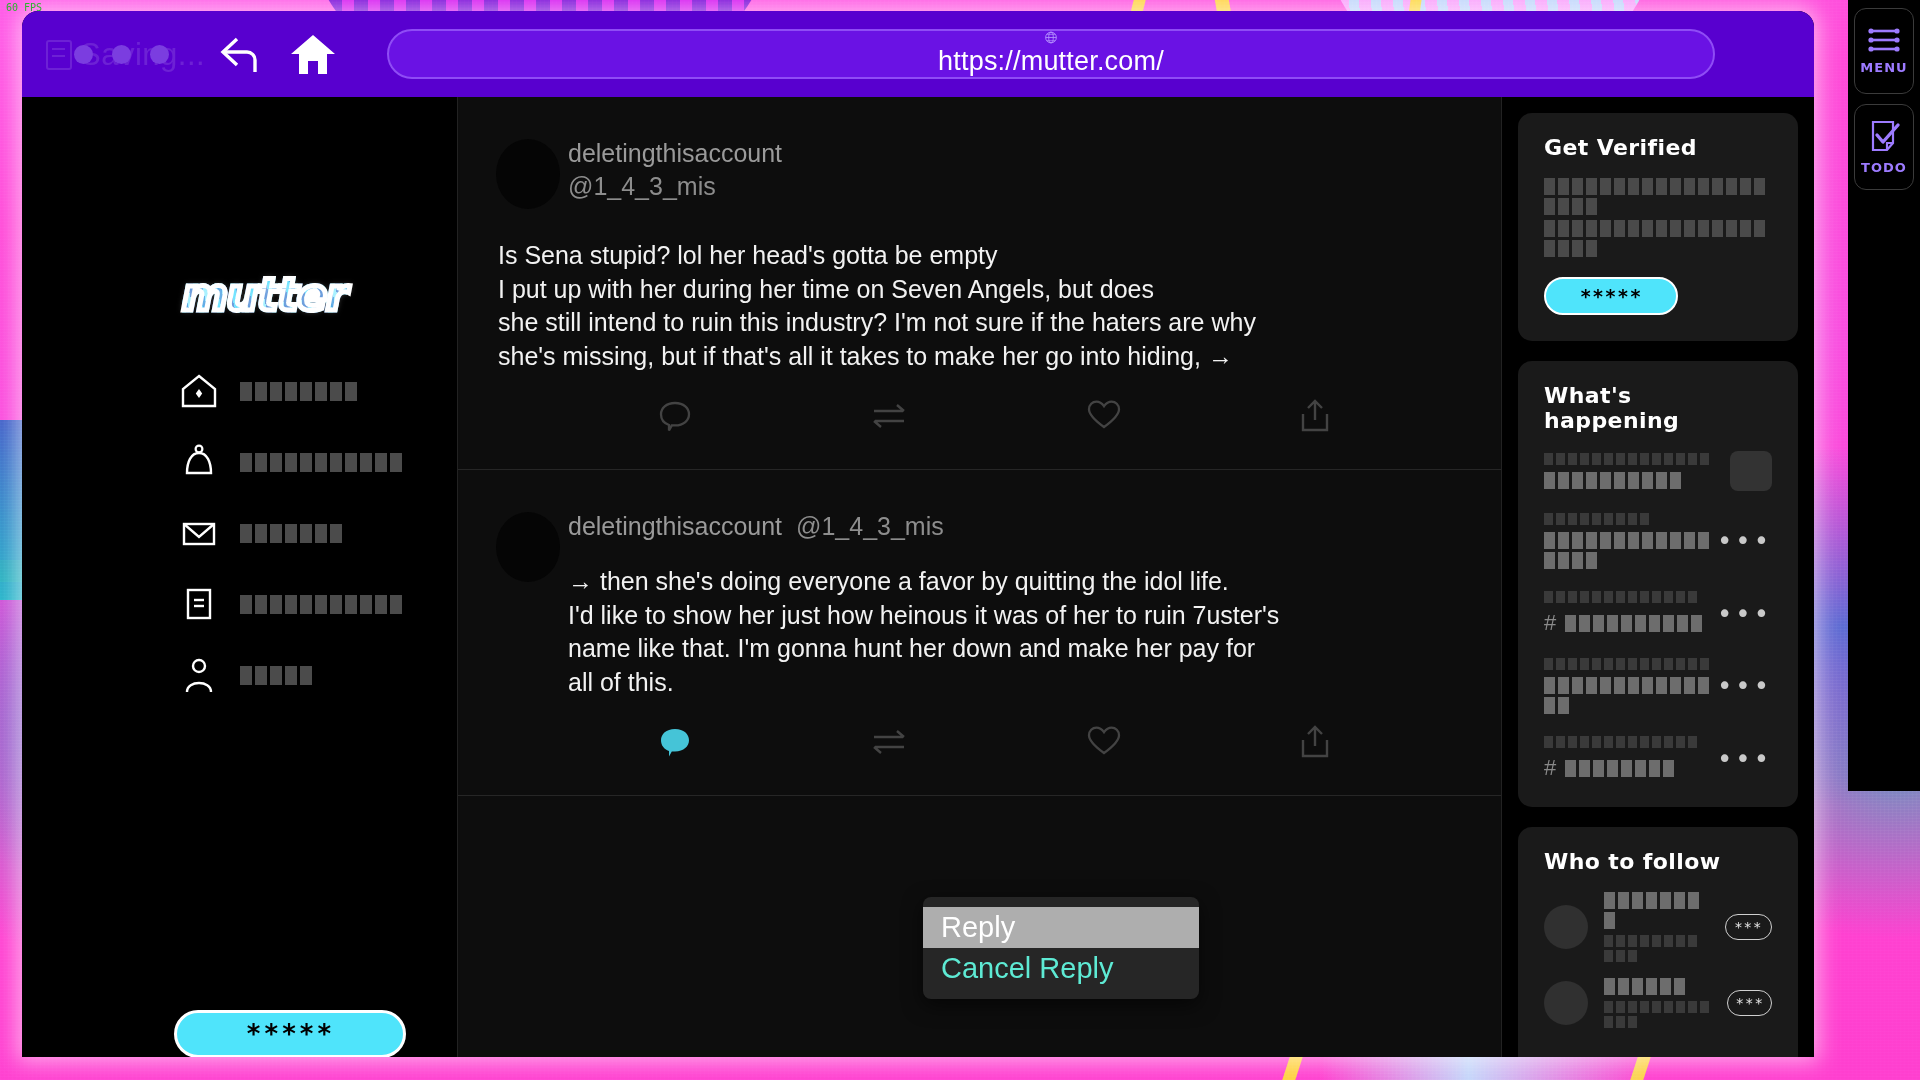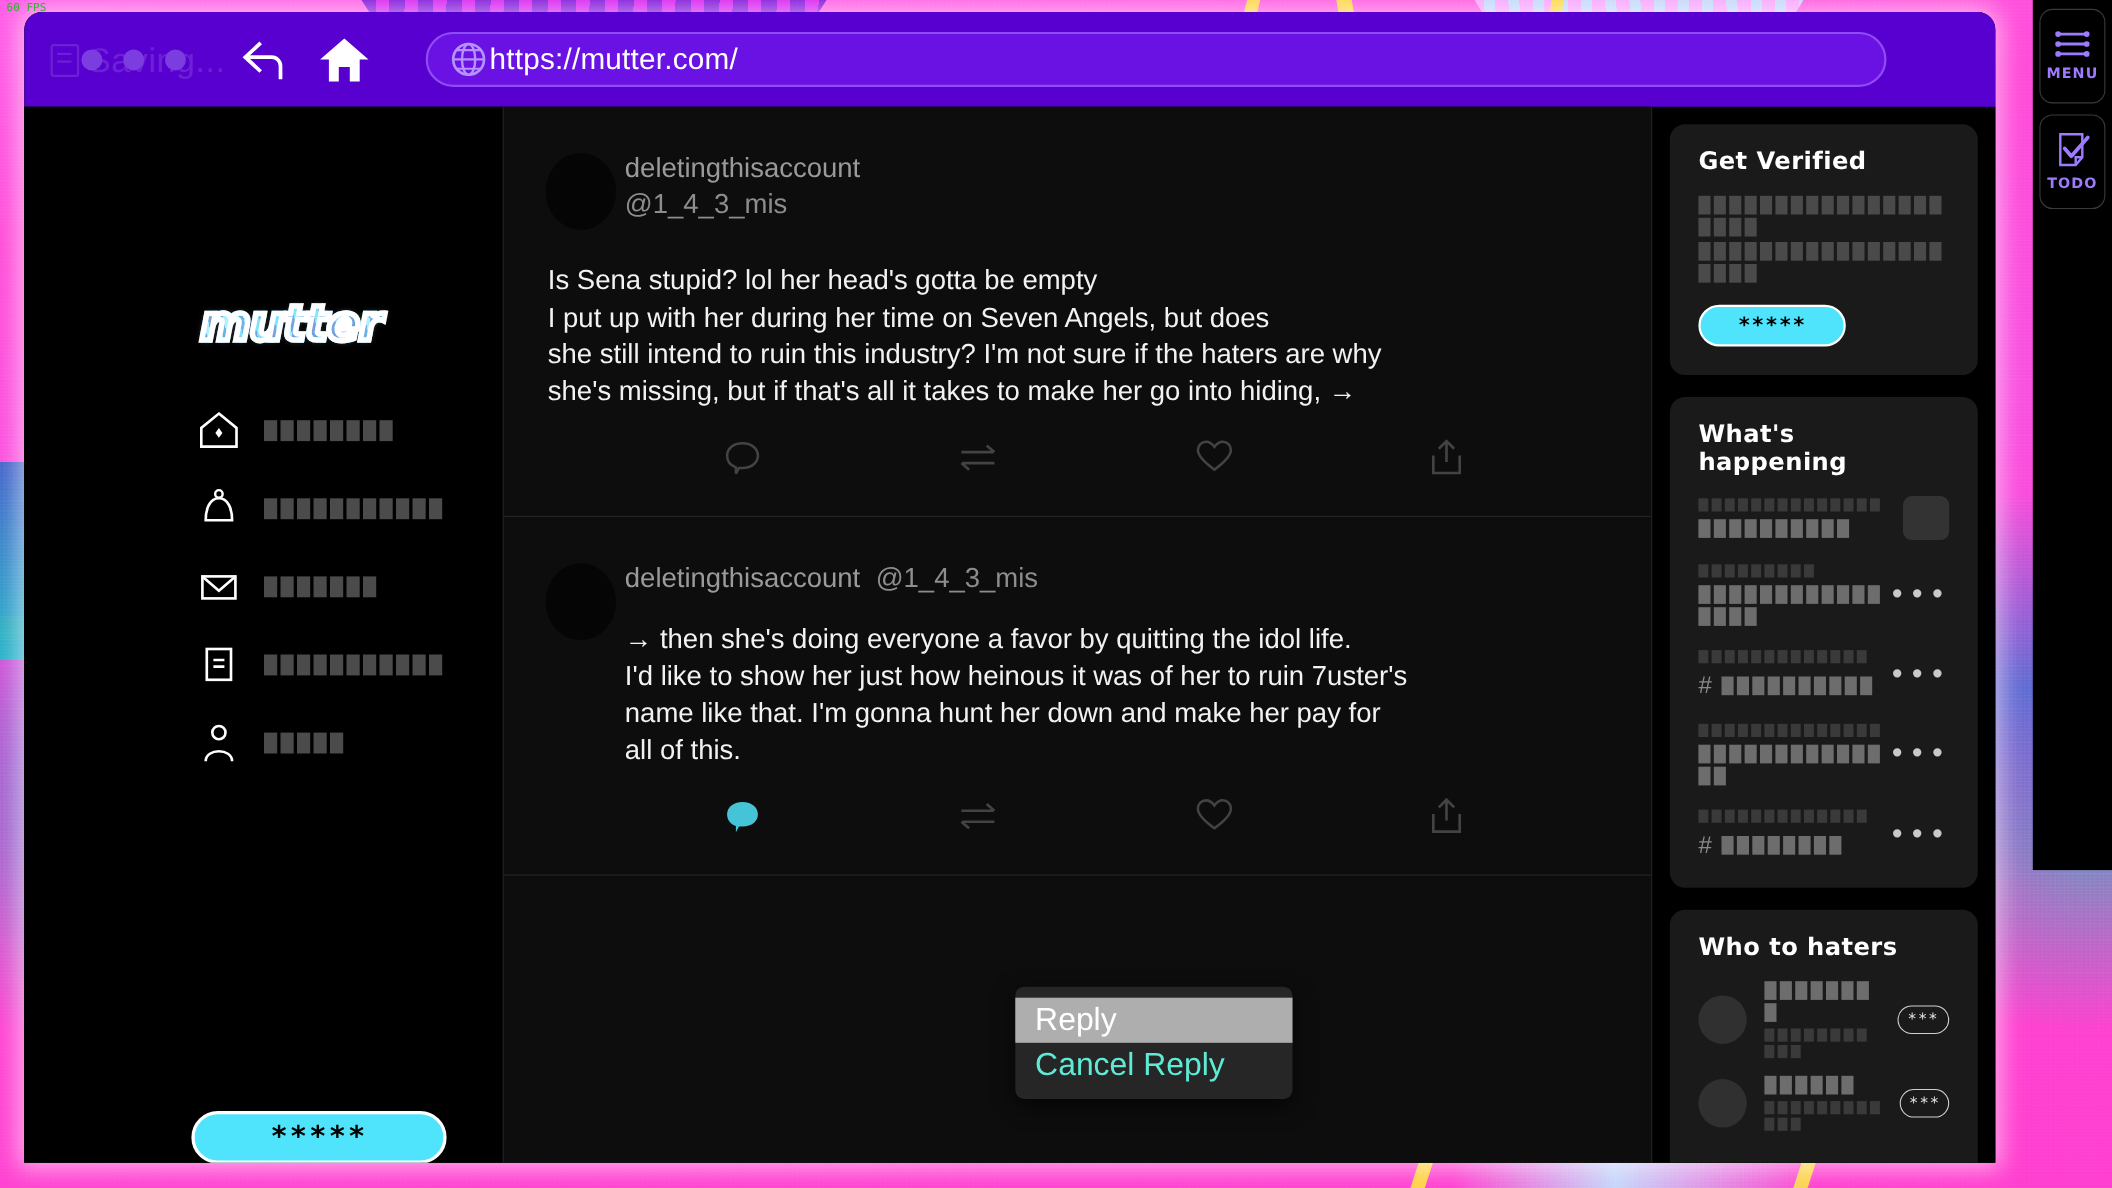--- a/index.html
+++ b/index.html
@@ -65,21 +65,21 @@
   #saving-ghost .sv-ic { width:26px; height:30px; border:2px solid rgba(255,255,255,.13); border-radius:3px; position:relative;}
   #saving-ghost .sv-ic:after{content:"";position:absolute;left:4px;top:6px;width:13px;height:2px;background:rgba(255,255,255,.13);box-shadow:0 7px 0 rgba(255,255,255,.13);}
   .dots { display:flex; gap:19px; margin-left: 52px; position:relative; z-index:2;}
   .dot { width: 19px; height: 19px; border-radius: 50%; background: #7b3de0; }
   .nav-btn { background:none; border:none; cursor:pointer; padding:0; display:flex; align-items:center; }
   #back-btn { margin-left: 48px; }
   #home-btn { margin-left: 28px; }
   #urlbar {
     margin-left: 50px; width: 1328px; height: 50px;
     background: #6a12e4; border: 2px solid #8f4cf5; border-radius: 26px;
-    display: flex; align-items: center; padding: 0 20px; gap: 2px;
+    display: flex; align-items: center; padding: 0 20px; gap: 2px; flex-direction: column;
   }
   #urltext { color:#fff; font-size: 27px; font-family:"Liberation Sans",sans-serif; letter-spacing:.2px;}
 
   
   #app { display: flex; height: 960px; background: #000; }
 
   
   #left { width: 435px; background:#000; position:relative; flex:0 0 435px; }
   #logo {
     position:absolute; left:160px; top:172px;
@@ -114,21 +114,21 @@
   .ptext { color:#f2f2f2; font-size:25px; line-height:1.34; font-family:"Liberation Sans",sans-serif; white-space:pre-line; }
   .actions { display:flex; justify-content:space-between; padding: 0 170px 0 200px; margin-top: 26px; padding-bottom: 32px;}
   .act { cursor:pointer; opacity:.85; }
 
   
   #post1 .ptext { margin: 30px 0 0 0; padding-left:2px; }
   #post2 .ptext { margin-top: 20px; }
 
   
   #ctxmenu {
-    position:absolute; left:465px; top:800px; width:252px;
+    position:absolute; left:465px; top:800px; width:276px;
     background:#262626; border-radius:8px; padding:10px 0; z-index:40;
     box-shadow:0 6px 20px rgba(0,0,0,.6);
   }
   .ctxitem { font-size:29px; color:#5eead4; padding:4px 18px; font-family:"Liberation Sans",sans-serif; cursor:pointer; }
   .ctxitem.sel { background:#aeaeae; color:#fff; }
 
   
   #right { width:312px; flex:0 0 312px; background:#000; padding:16px 0 0 0; }
   .card { width:280px; margin: 0 0 20px 16px; background:#1a1a1a; border-radius:14px; padding:22px 26px 26px 26px; }
   .card h3 { color:#fff; font-size:22px; font-family:"DejaVu Sans",sans-serif; font-weight:700; letter-spacing:.4px; margin-bottom:18px;}
@@ -644,21 +644,21 @@
                   <i></i>
                   <i></i>
                 </span>
             </span>
           </div>
           <div class="ellip">•••</div>
         </div>
       </div>
 
       <div class="card">
-        <h3>Who to haters</h3>
+        <h3>Who to follow</h3>
 
         <div class="follow-row">
           <div class="f-avatar"></div>
           <div class="f-names">
             <span class="blk light">
                 <i></i>
                 <i></i>
                 <i></i>
                 <i></i>
                 <i></i>

